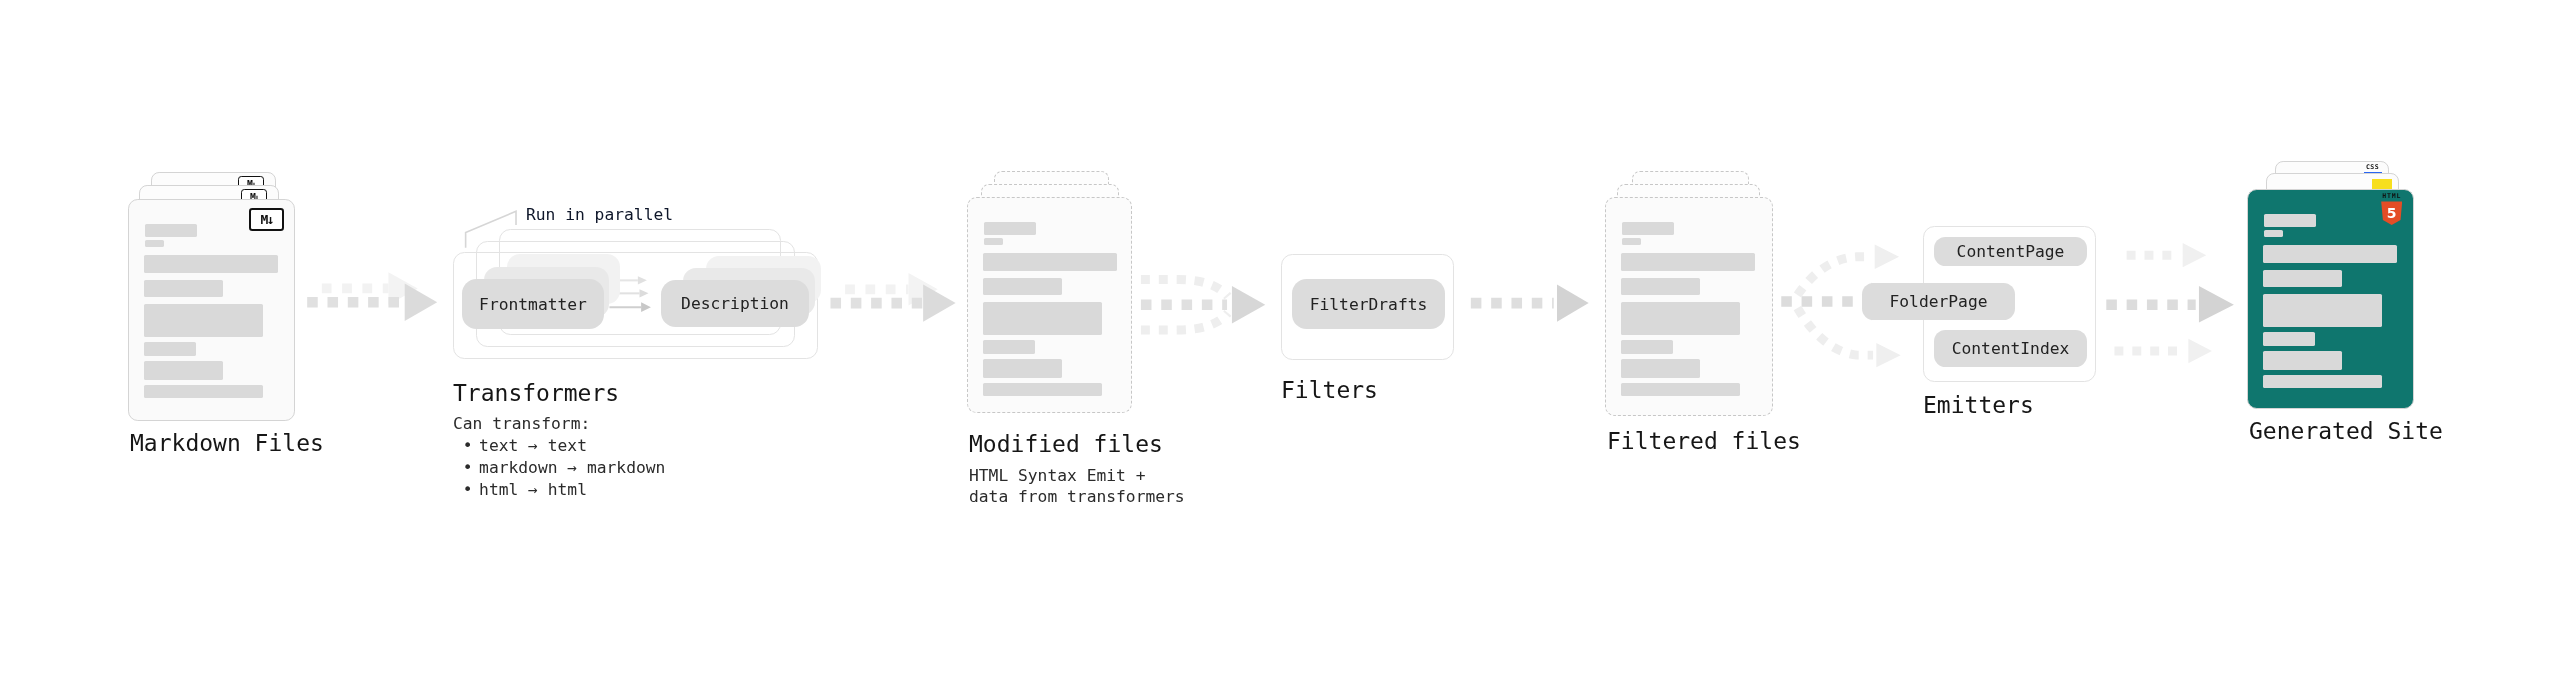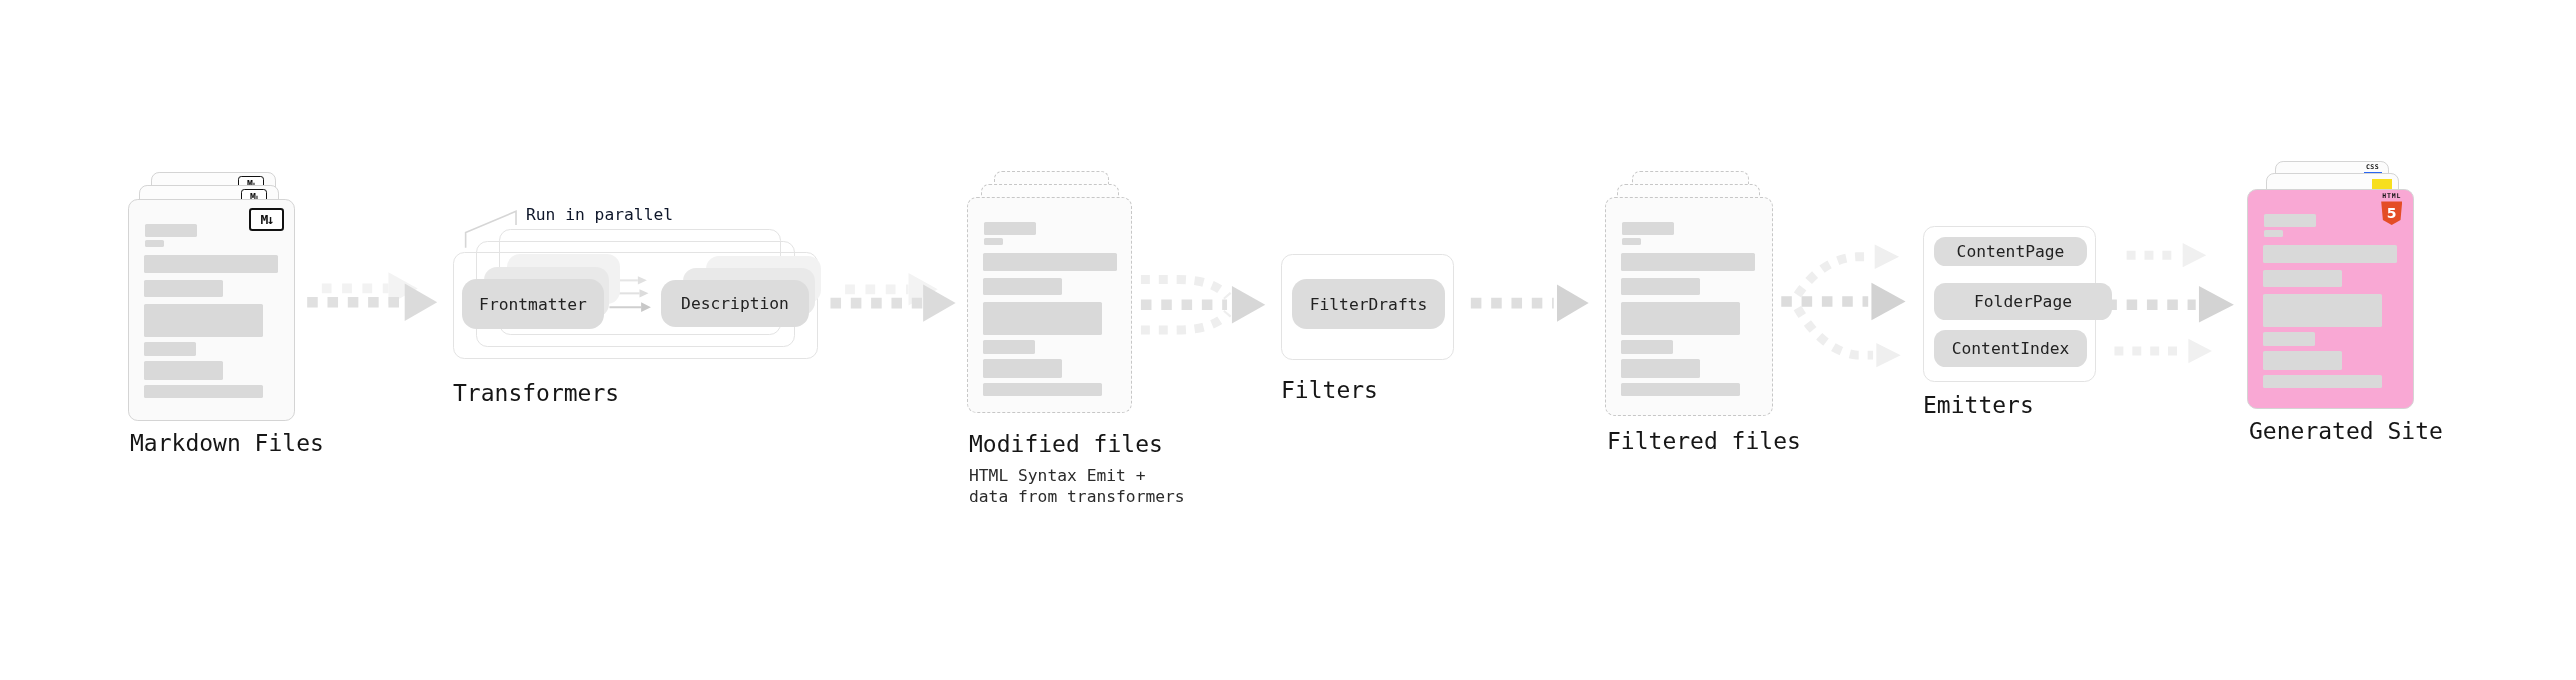--- a/index.html
+++ b/index.html
@@ -157,20 +157,26 @@
 
     <div class="pill" style="left:462px;top:279px;width:142px;height:50px">
       <span>Frontmatter</span>
     </div>
     <div class="pill" style="left:661px;top:280px;width:148px;height:47px">
       <span>Description</span>
     </div>
   </div>
   <div class="note" style="left:526px;top:205px">Run in parallel</div>
   <div class="stage-title" style="left:453px;top:380px">Transformers</div>
+  <div class="bullets" style="left:453px;top:413px">
+    <div>Can transform:</div>
+    <div class="li"><span class="b">•</span><span>text → text</span></div>
+    <div class="li"><span class="b">•</span><span>markdown → markdown</span></div>
+    <div class="li"><span class="b">•</span><span>html → html</span></div>
+  </div>
 
   <div>
     <div class="card dashed back" style="left:994px;top:171px;width:115px;height:34px"></div>
     <div class="card dashed back" style="left:981px;top:184px;width:138px;height:34px"></div>
     <div class="card dashed" style="left:967px;top:197px;width:165px;height:216px">
       <div class="doc-bars">
           <div class="bar" style="left: 16.3px; top: 24.4px; width: 52px; height: 12.2px;"></div>
           <div class="bar" style="left: 16.3px; top: 40px; width: 18.7px; height: 6.5px;"></div>
           <div class="bar" style="left: 14.6px; top: 55px; width: 134px; height: 18px;"></div>
           <div class="bar" style="left: 14.6px; top: 80px; width: 79px; height: 17px;"></div>
@@ -211,40 +217,40 @@
         </div>
     </div>
   </div>
   <div class="stage-title" style="left:1607px;top:428px">Filtered files</div>
 
   <div>
     <div class="frame filled" style="left:1923px;top:226px;width:173px;height:156px"></div>
     <div class="pill small" style="left:1934px;top:237px;width:153px;height:29px">
       <span>ContentPage</span>
     </div>
-    <div class="pill small" style="left:1934px;top:283px;width:178px;height:37px">
+    <div class="pill small" style="left:1862px;top:283px;width:153px;height:37px">
       <span>FolderPage</span>
     </div>
     <div class="pill small" style="left:1934px;top:330px;width:153px;height:37px">
       <span>ContentIndex</span>
     </div>
   </div>
   <div class="stage-title" style="left:1923px;top:392px">Emitters</div>
 
   <div>
     <div class="card solid back" style="left:2275px;top:161px;width:114px;height:37px">
       <div class="css-badge">
         <div class="w">CSS</div>
         <div class="u"></div>
       </div>
     </div>
     <div class="card solid back" style="left:2266px;top:173px;width:133px;height:37px">
       <div class="js-badge"></div>
     </div>
-    <div class="card solid" style="left:2247px;top:189px;width:167px;height:220px;background:#f9a8d4">
+    <div class="card solid" style="left:2247px;top:189px;width:167px;height:220px;background:#0f766e">
       <div class="html5-logo">
         <div class="html5-word">HTML</div>
         <div class="html5-shield">
           <span>5</span>
         </div>
       </div>
       <div class="doc-bars">
           <div class="bar" style="left: 16.3px; top: 24.4px; width: 52px; height: 12.2px;"></div>
           <div class="bar" style="left: 16.3px; top: 40px; width: 18.7px; height: 6.5px;"></div>
           <div class="bar" style="left: 14.6px; top: 55px; width: 134px; height: 18px;"></div>

